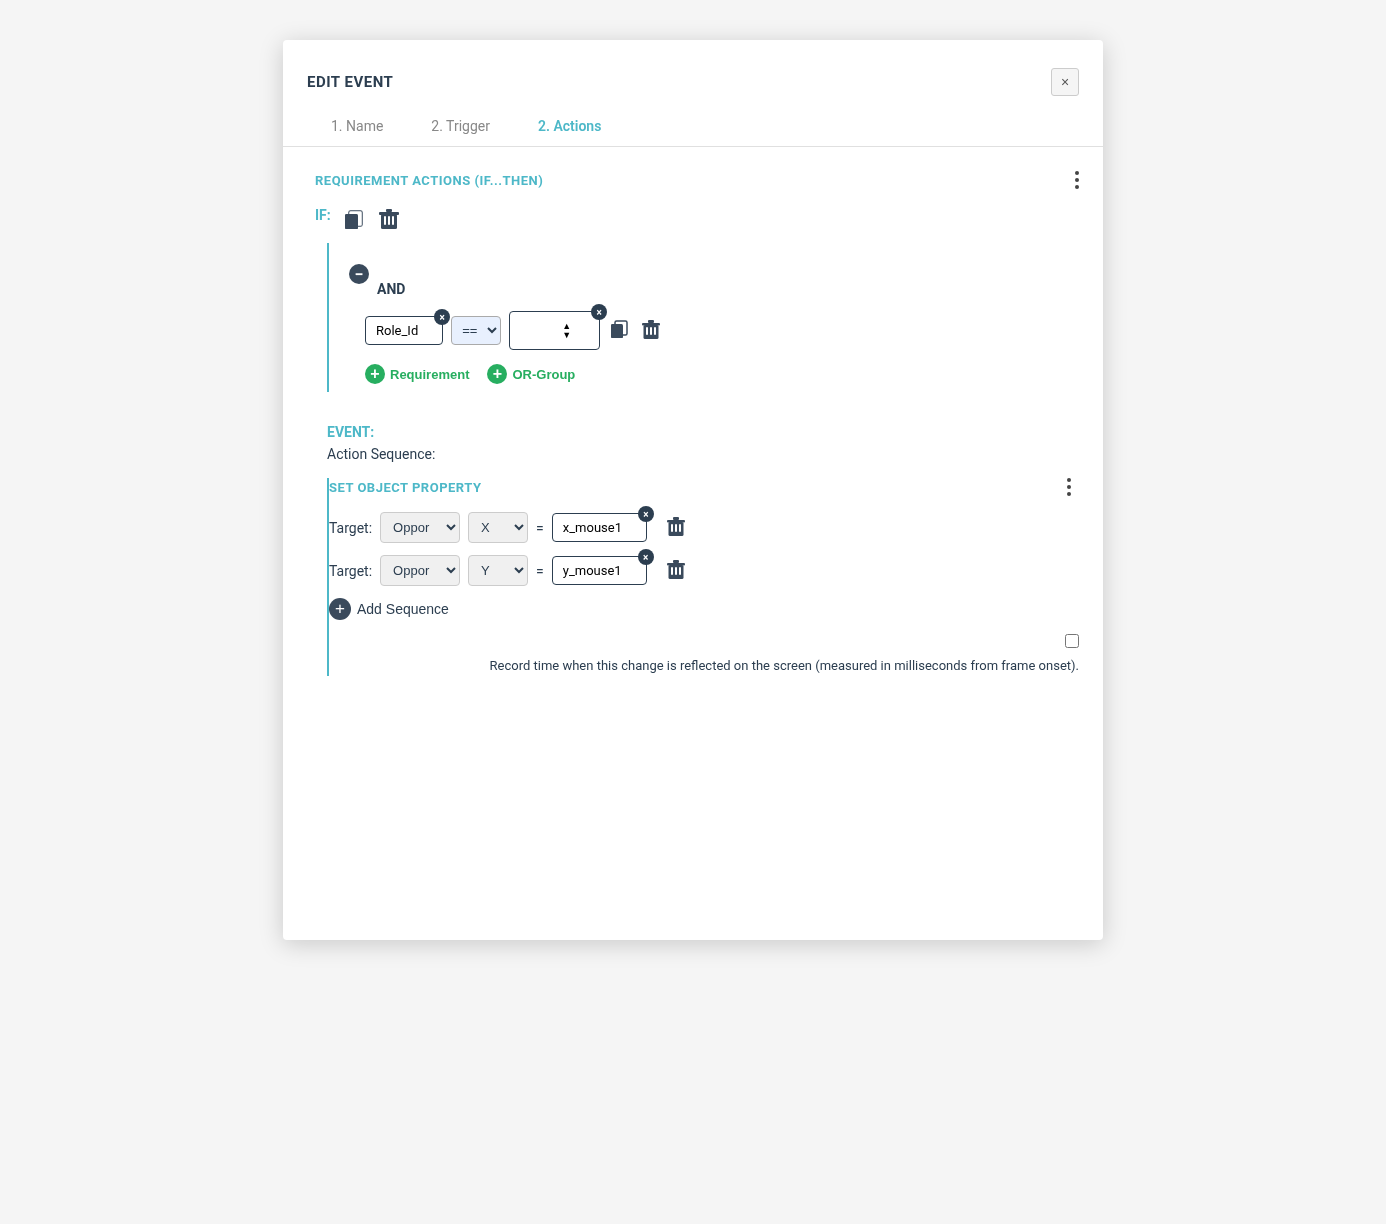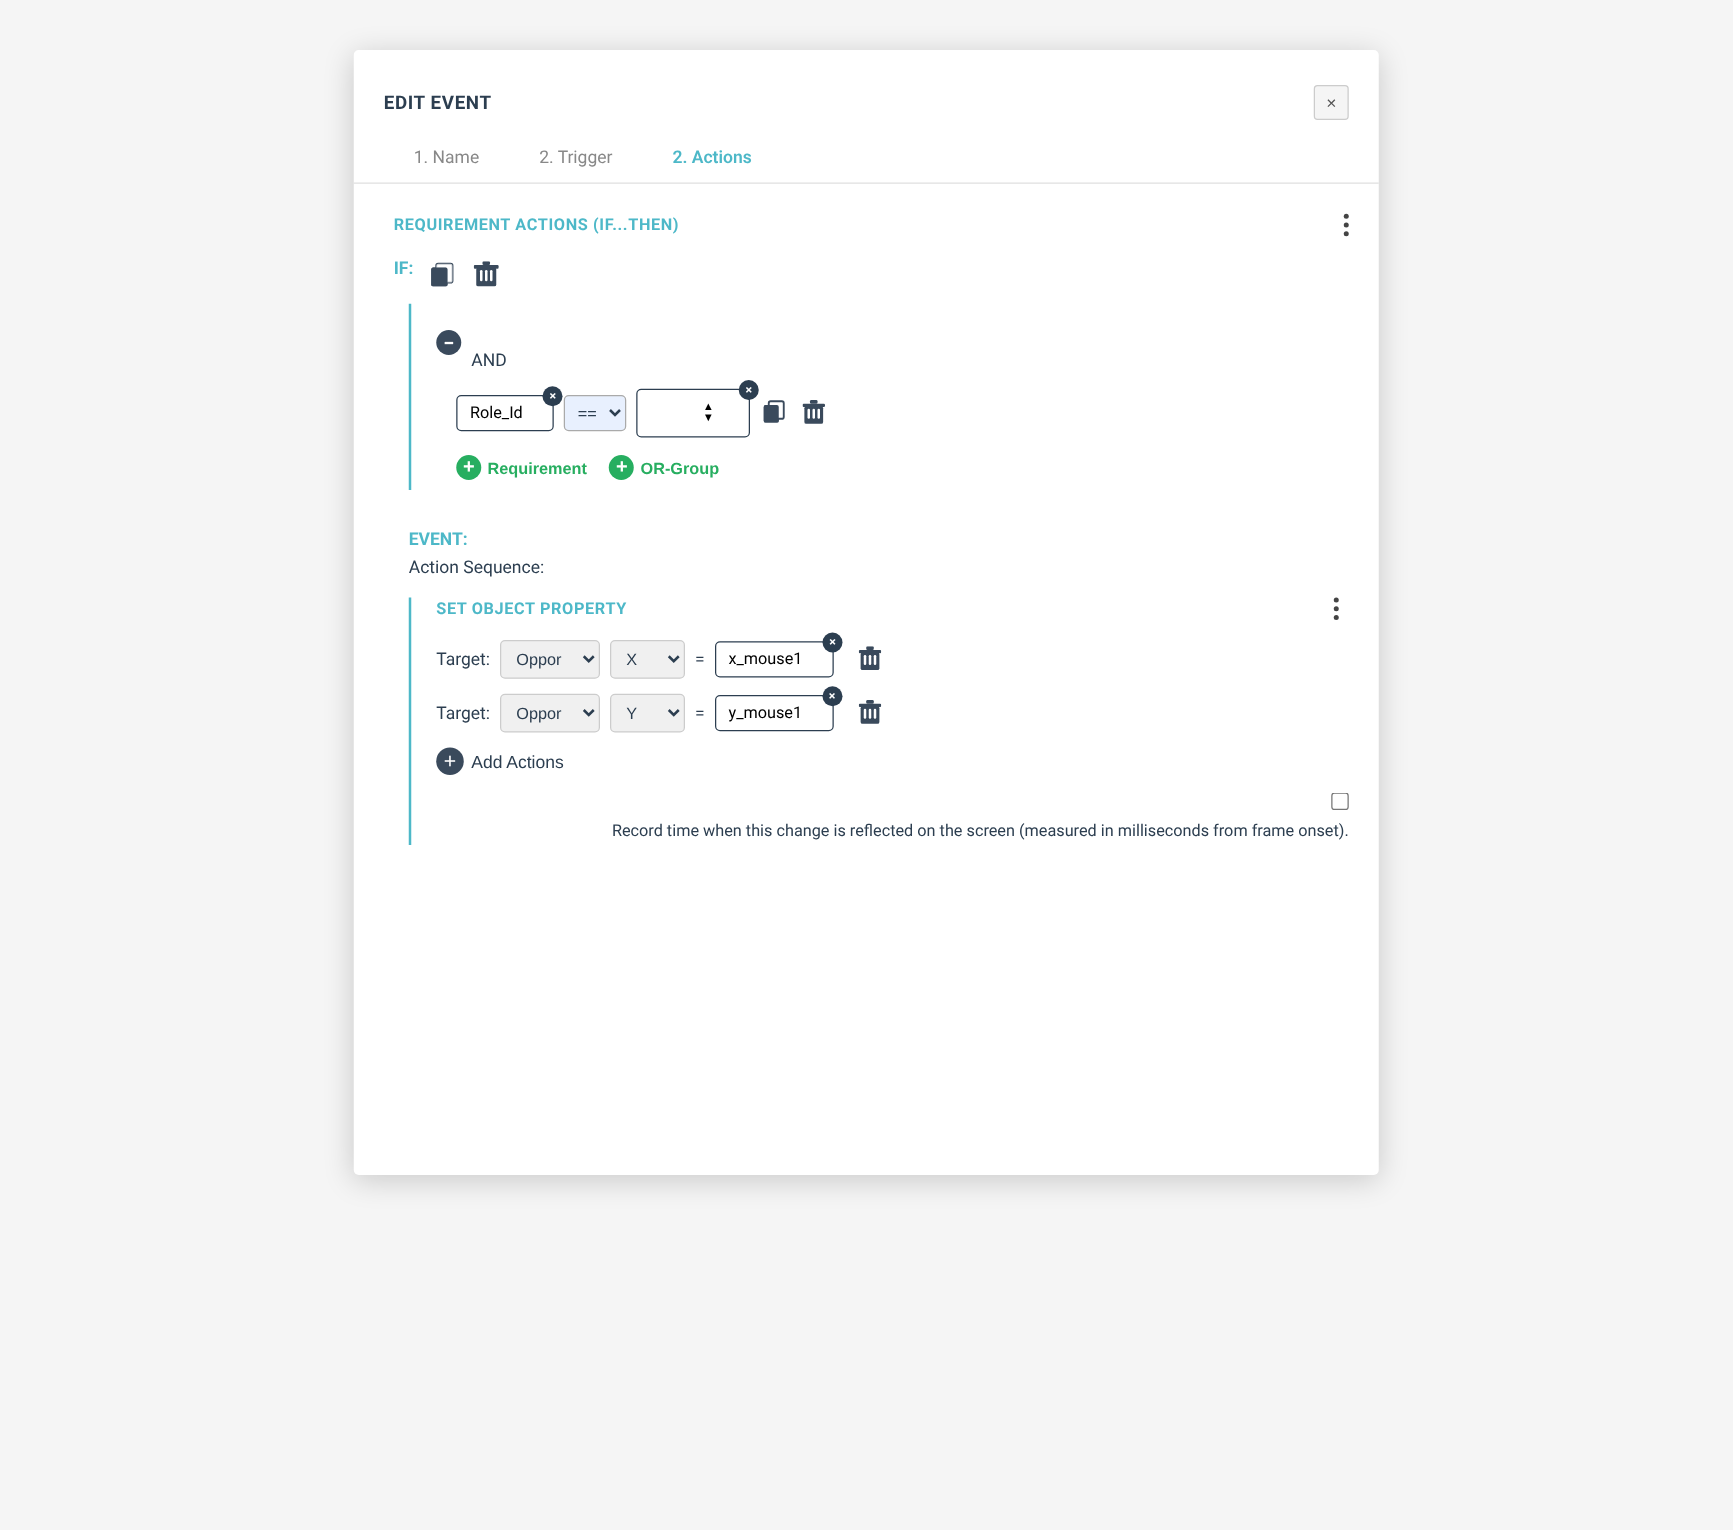--- a/index.html
+++ b/index.html
@@ -143,21 +143,21 @@
       font-size: 16px;
       font-weight: bold;
       display: inline-flex;
       align-items: center;
       justify-content: center;
       cursor: pointer;
       flex-shrink: 0;
     }
     .and-label {
       font-size: 14px;
-      font-weight: 400;
+      font-weight: 700;
       color: #2c3e50;
       margin-top: 30px;
     }
     .condition-row {
       display: flex;
       align-items: center;
       gap: 8px;
       margin-left: 16px;
       margin-bottom: 14px;
       flex-wrap: wrap;
@@ -248,21 +248,20 @@
       margin-top: 28px;
       margin-bottom: 6px;
     }
     .action-seq-label {
       font-size: 14px;
       color: #2c3e50;
       margin-bottom: 16px;
     }
     .action-block-container {
       border-left: 2px solid #4db8c8;
-      padding-left: 20px;
       margin-left: 12px;
     }
     .action-card-header {
       display: flex;
       align-items: center;
       justify-content: space-between;
       margin-bottom: 16px;
     }
     .action-card-title {
       font-size: 13px;
@@ -560,21 +559,21 @@
                 <rect x="4" y="7" width="2" height="8" rx="1" fill="#fff"></rect>
                 <rect x="8" y="7" width="2" height="8" rx="1" fill="#fff"></rect>
                 <rect x="12" y="7" width="2" height="8" rx="1" fill="#fff"></rect>
               </svg>
             </button>
           </div>
 
           <div class="add-property-row">
             <button class="add-property-btn">
               <span class="plus-circle-dark">+</span>
-              <span>Add Actions</span>
+              <span>Add Sequence</span>
             </button>
           </div>
 
           <div class="record-time-row">
             <input type="checkbox" class="record-time-checkbox" style="">
             <span class="record-time-text">Record time when this change is reflected on the screen (measured in milliseconds from frame onset).</span>
           </div>
 
         </div>
       </div>

